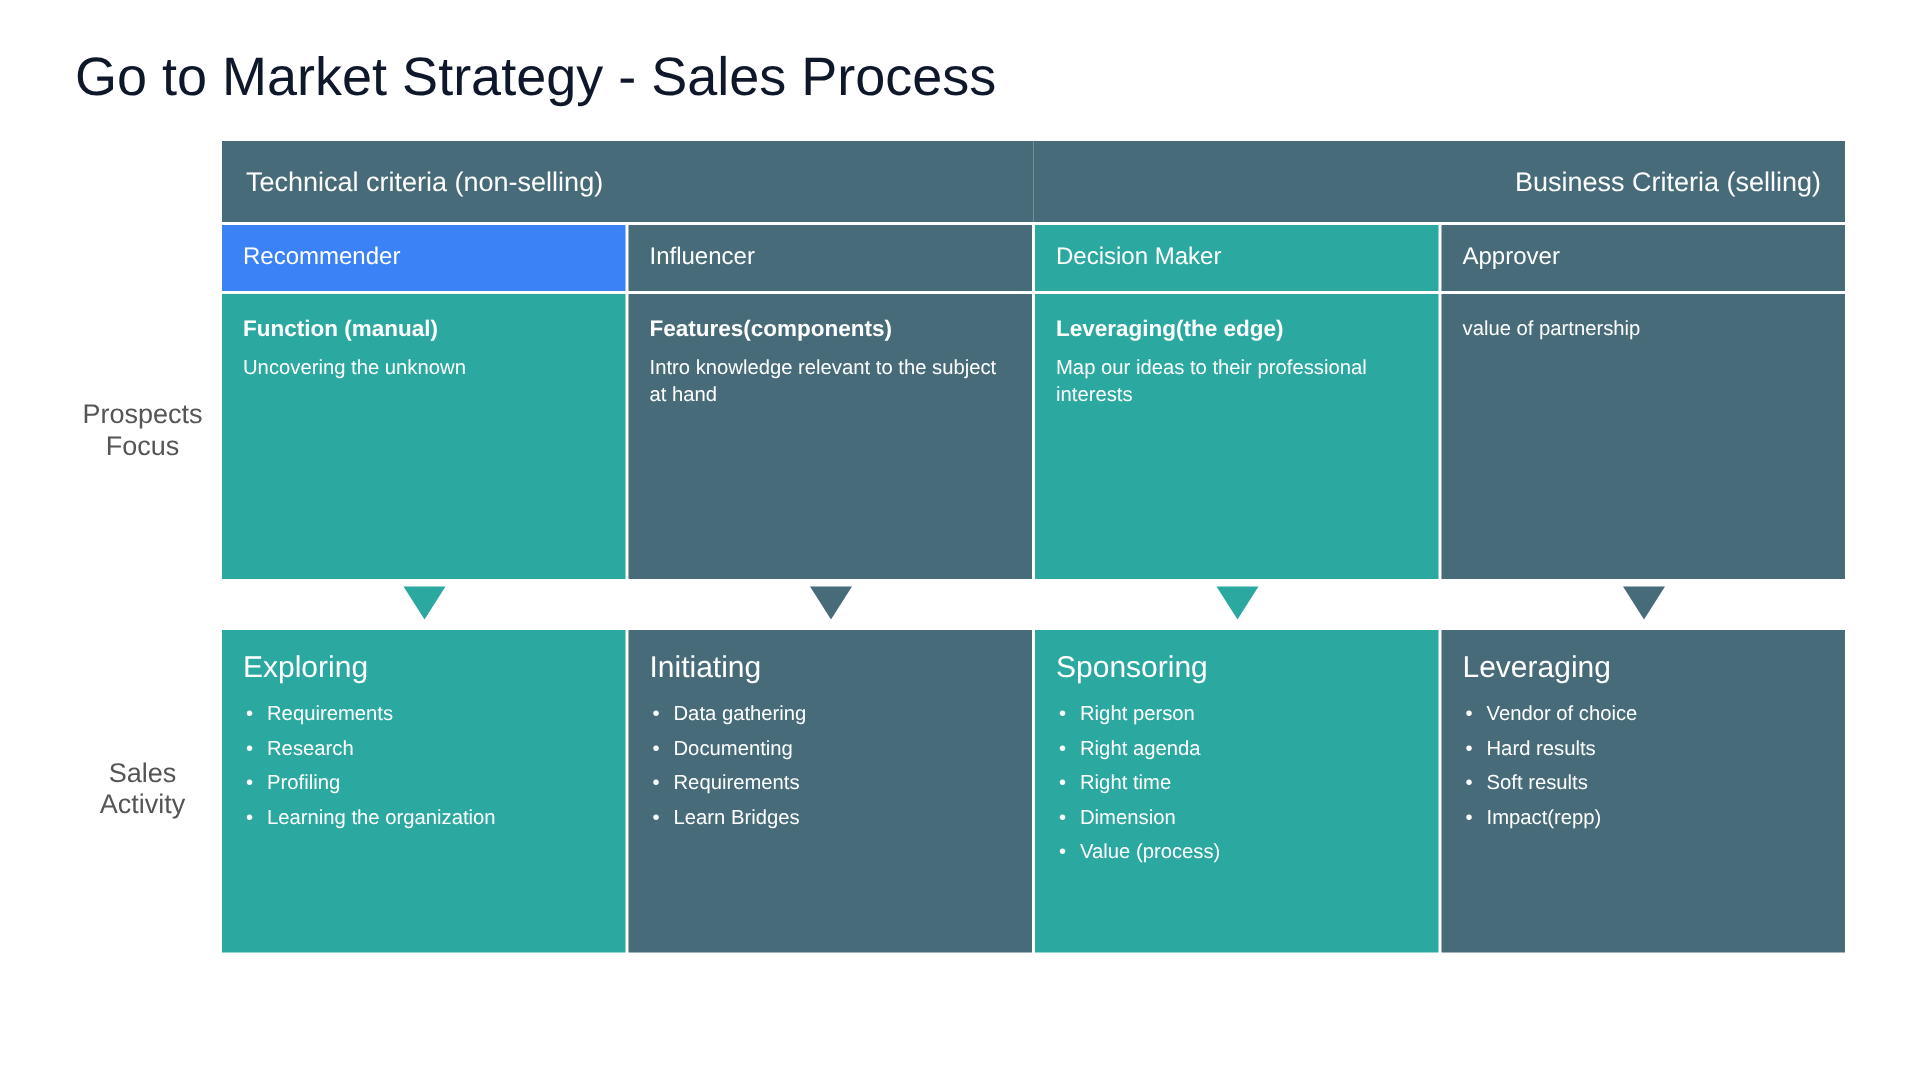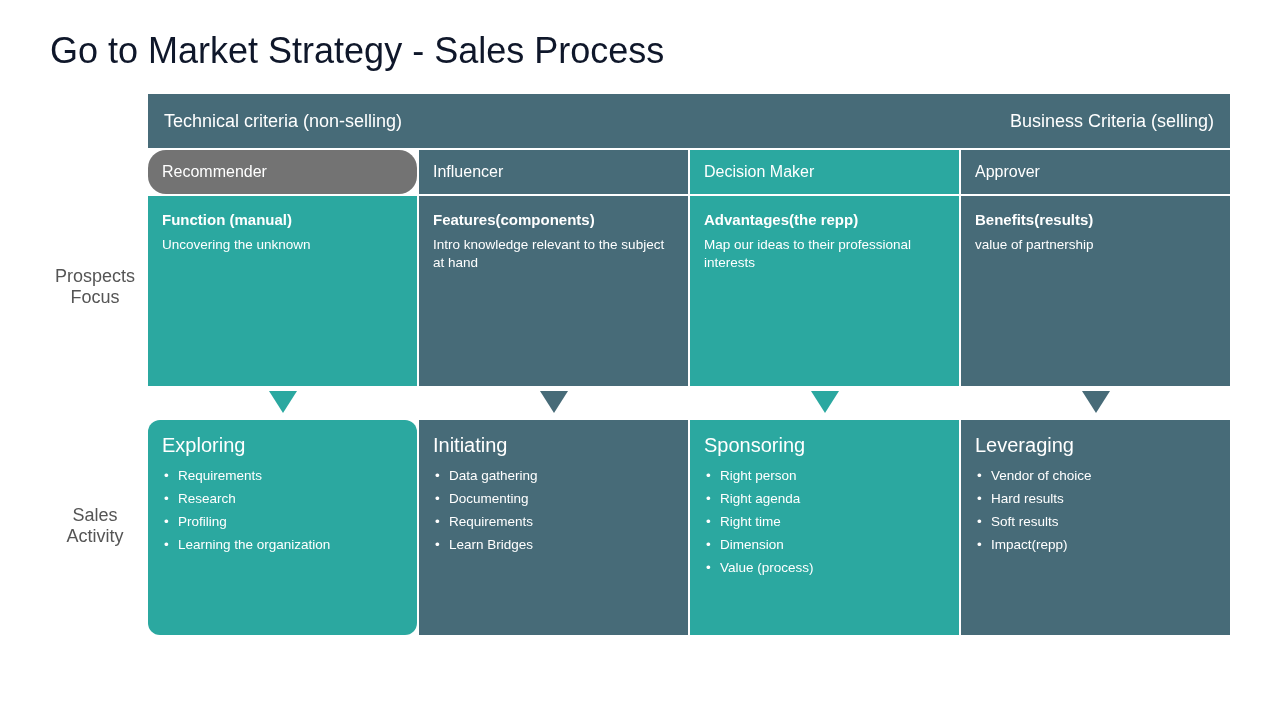--- a/index.html
+++ b/index.html
@@ -100,21 +100,21 @@
       display: flex;
       align-items: center;
       padding: 0 14px;
       color: #fff;
       font-size: 16px;
       font-weight: 400;
       flex: 1;
       margin-right: 2px;
     }
     .role-cell:last-child { margin-right: 0; }
-    .role-recommender { background: #737373; border-radius: 18px; }
+    .role-recommender { background: #3b82f6; }
     .role-influencer   { background: #476b78; }
     .role-decision     { background: #2ba8a0; }
     .role-approver     { background: #476b78; }
     
     .focus-row {
       display: flex;
       flex-direction: row;
       margin-top: 2px;
       height: 190px;
     }
@@ -171,21 +171,21 @@
       height: 215px;
     }
     .activity-cell {
       flex: 1;
       padding: 14px;
       font-size: 13.5px;
       color: #fff;
       margin-right: 2px;
     }
     .activity-cell:last-child { margin-right: 0; }
-    .activity-exploring  { background: #2ba8a0; border-radius: 12px; }
+    .activity-exploring  { background: #2ba8a0; }
     .activity-initiating { background: #476b78; }
     .activity-sponsoring { background: #2ba8a0; }
     .activity-leveraging { background: #476b78; }
     .activity-cell .act-title {
       font-size: 20px;
       font-weight: 500;
       margin-bottom: 10px;
     }
     .activity-cell ul {
       list-style: none;
@@ -238,25 +238,24 @@
       <div class="focus-row">
         <div class="focus-cell focus-recommender">
           <div class="cell-title">Function (manual)</div>
           <div class="cell-body">Uncovering the unknown</div>
         </div>
         <div class="focus-cell focus-influencer">
           <div class="cell-title">Features(components)</div>
           <div class="cell-body">Intro knowledge relevant to the subject at hand</div>
         </div>
         <div class="focus-cell focus-decision">
-          <div class="cell-title">Advantages(the repp)</div>
+          <div class="cell-title">Leveraging(the edge)</div>
           <div class="cell-body">Map our ideas to their professional interests</div>
         </div>
         <div class="focus-cell focus-approver">
-          <div class="cell-title">Benefits(results)</div>
           <div class="cell-body">value of partnership</div>
         </div>
       </div>
 
       <div class="arrow-row">
         <div class="arrow-cell">
           <div class="arrow-down arrow-teal"></div>
         </div>
         <div class="arrow-cell">
           <div class="arrow-down arrow-dark"></div>

